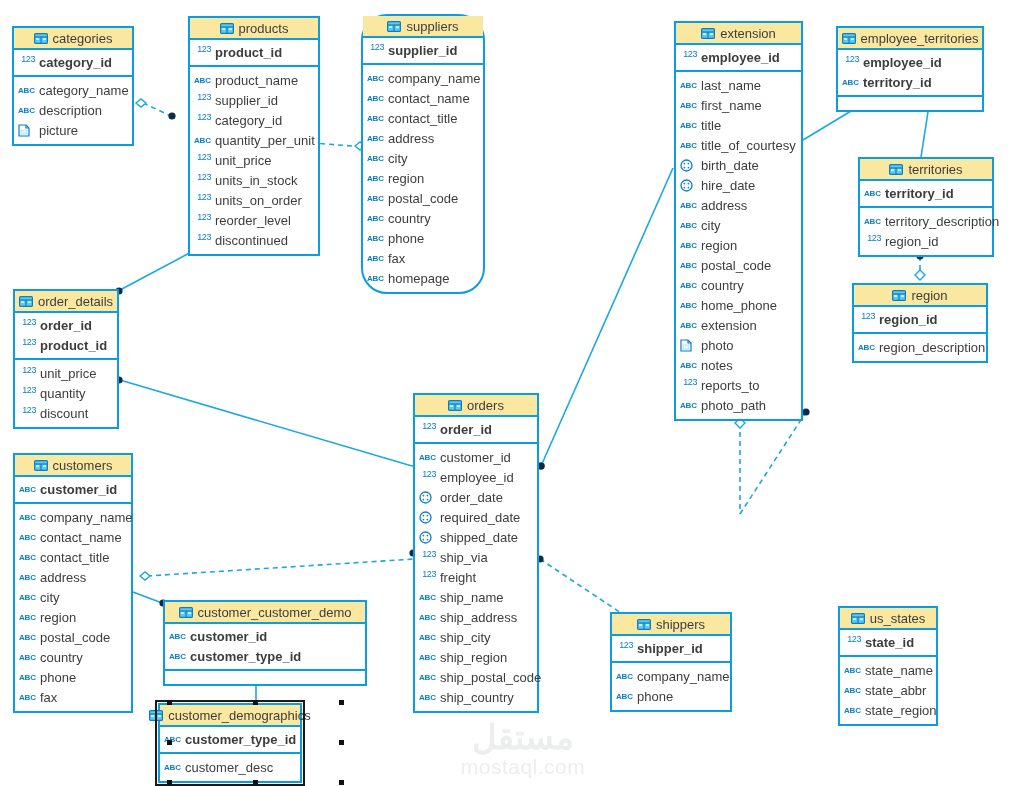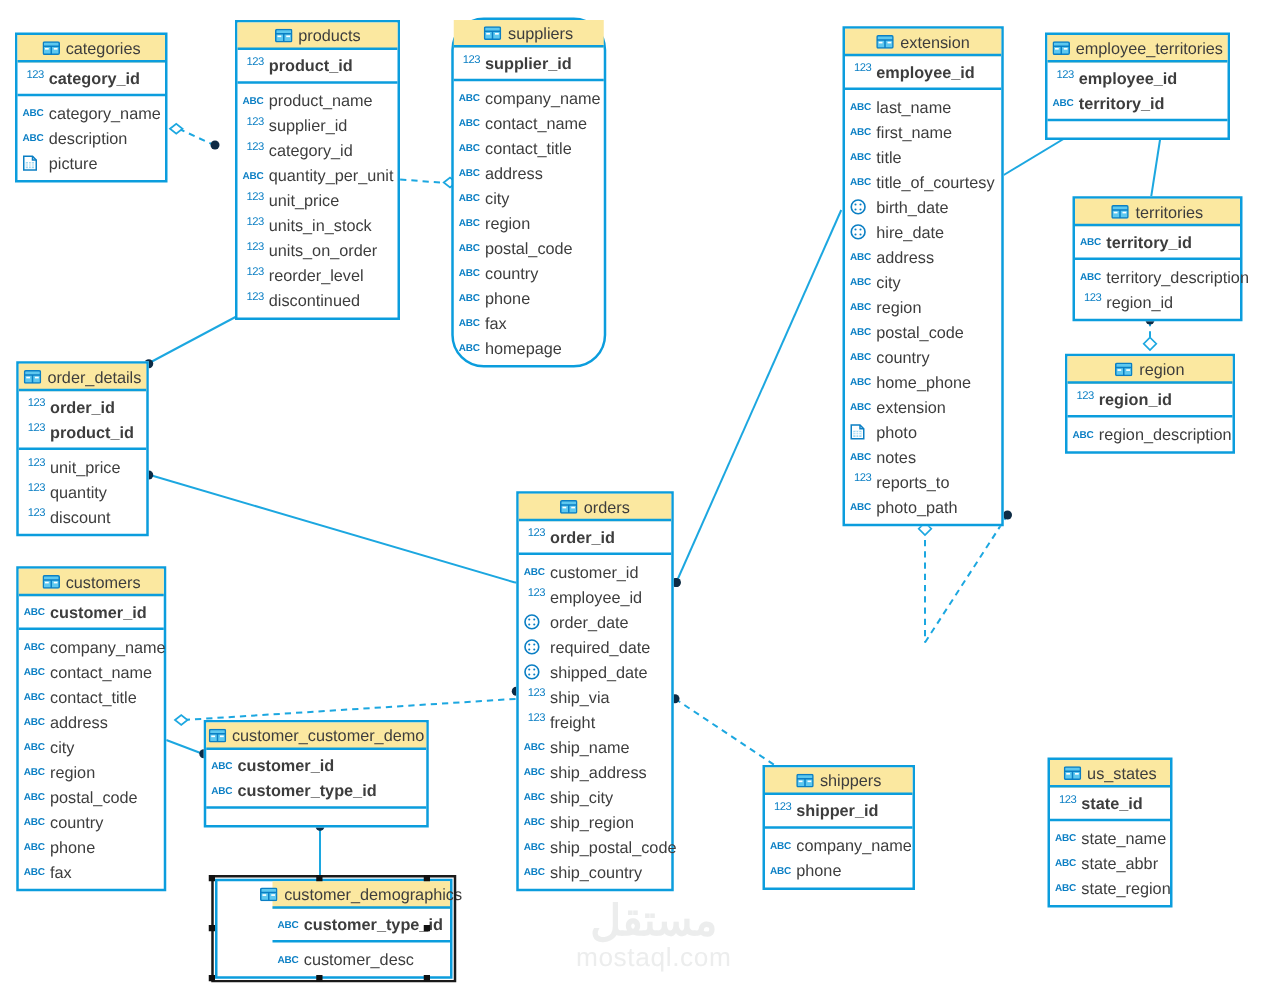--- a/index.html
+++ b/index.html
@@ -727,21 +727,21 @@
           <div class="col">
             <span class="ic ic-abc">ABC</span>
             <span>phone</span>
           </div>
           <div class="col">
             <span class="ic ic-abc">ABC</span>
             <span>fax</span>
           </div>
         </div>
       </div>
-      <div class="entity" style="left: 163px; top: 576px; width: 180px;">
+      <div class="entity" style="left: 163px; top: 600px; width: 204px;">
         <div class="hdr">
           <span class="ic">
             <svg class="tblicon" viewBox="0 0 14 11">
               <rect x="0.6" y="0.6" width="12.8" height="9.8" rx="1" fill="#5ec8ef" stroke="#0b7fc4" stroke-width="1.2"></rect>
               <line x1="0.6" y1="4" x2="13.4" y2="4" stroke="#0b7fc4" stroke-width="1.2"></line>
               <line x1="7" y1="4" x2="7" y2="10.4" stroke="#0b7fc4" stroke-width="1.2"></line>
               <rect x="2" y="5.4" width="3" height="1.3" fill="#ffffff"></rect>
               <rect x="9" y="5.4" width="3" height="1.3" fill="#ffffff"></rect>
             </svg>
           </span>
@@ -752,21 +752,21 @@
             <span class="ic ic-abc">ABC</span>
             <span>customer_id</span>
           </div>
           <div class="col pk">
             <span class="ic ic-abc">ABC</span>
             <span>customer_type_id</span>
           </div>
         </div>
         <div class="col-group" style="height:6px"></div>
       </div>
-      <div class="entity selected" style="left: 172px; top: 703px; width: 190px; padding-left: 44px;">
+      <div class="entity selected" style="left: 158px; top: 703px; width: 144px;">
         <div class="hdr">
           <span class="ic">
             <svg class="tblicon" viewBox="0 0 14 11">
               <rect x="0.6" y="0.6" width="12.8" height="9.8" rx="1" fill="#5ec8ef" stroke="#0b7fc4" stroke-width="1.2"></rect>
               <line x1="0.6" y1="4" x2="13.4" y2="4" stroke="#0b7fc4" stroke-width="1.2"></line>
               <line x1="7" y1="4" x2="7" y2="10.4" stroke="#0b7fc4" stroke-width="1.2"></line>
               <rect x="2" y="5.4" width="3" height="1.3" fill="#ffffff"></rect>
               <rect x="9" y="5.4" width="3" height="1.3" fill="#ffffff"></rect>
             </svg>
           </span>

